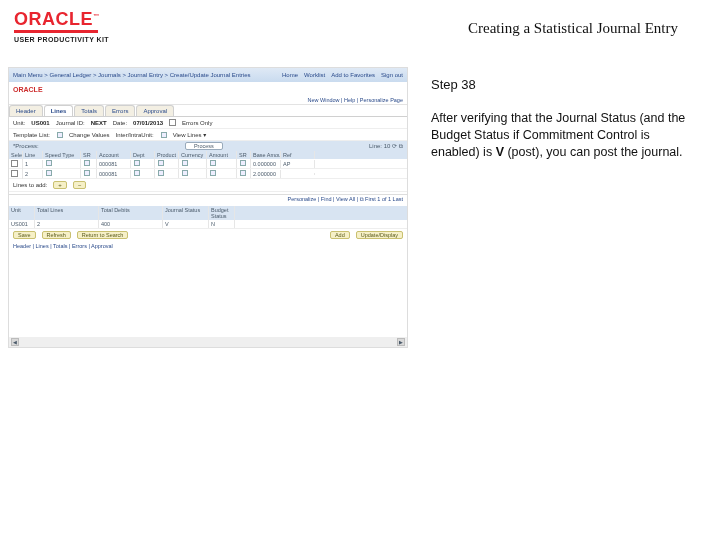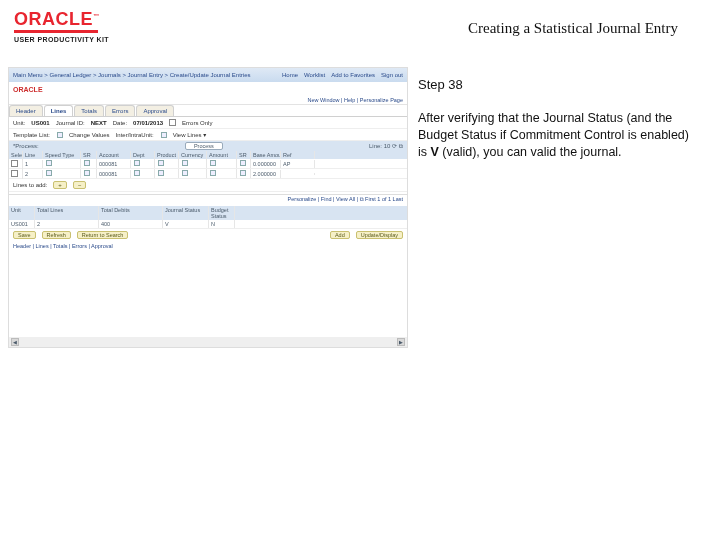--- a/index.html
+++ b/index.html
@@ -5,21 +5,21 @@
   * { box-sizing: border-box; margin: 0; padding: 0; }
   html, body { width: 720px; height: 540px; font-family: Arial, Helvetica, sans-serif; background: #fff; color: #222; }
   .page { display: flex; flex-direction: column; width: 720px; height: 540px; }
   .header { display: flex; align-items: flex-start; justify-content: space-between; padding: 8px 22px 6px 14px; }
   .logo-block { display: flex; flex-direction: column; line-height: 1; margin-top: 2px; }
   .logo-oracle { font-weight: 900; color: #e8252f; font-size: 18px; letter-spacing: 0.5px; position: relative; }
   .logo-tm { font-size: 6px; vertical-align: super; color: #e8252f; }
   .logo-rule { height: 3px; background: #e8252f; width: 84px; margin-top: 2px; }
   .logo-upk { font-size: 7px; letter-spacing: 0.4px; color: #222; margin-top: 3px; font-weight: 700; }
   .title { font-size: 15px; font-weight: 400; color: #111; margin-top: 12px; margin-right: 20px; font-family: Liberation Serif, serif; }
-  .content { display: flex; flex: 1; padding: 0 20px 24px 8px; gap: 10px; }
+  .content { display: flex; flex: 1; padding: 0 20px 24px 8px; gap: 23px; }
   .left-col { width: 400px; display: flex; flex-direction: column; }
   .right-col { flex: 1; padding-top: 28px; }
   .step-title { font-size: 13px; color: #111; margin-bottom: 18px; }
   .step-body { font-size: 12.5px; color: #111; line-height: 1.35; }
   .step-body b { font-weight: 700; }
 
   
   .app { width: 400px; margin-top: 18px; border: 1px solid #ddd; background: #fff; font-size: 6px; color: #4a5a6a; }
   .app .bluebar { background: linear-gradient(#dfe9f5,#c9dbef); height: 14px; display: flex; align-items: center; padding: 0 4px; justify-content: space-between; }
   .app .bluebar .crumb { color: #2a4a8a; }
@@ -190,17 +190,17 @@
         <div class="scrollbar">
           <span class="sb-btn">◀</span>
           <span class="sb-btn">▶</span>
         </div>
       </div>
     </div>
 
     <div class="right-col">
       <div class="step-title">Step 38</div>
       <div class="step-body">
-        <span>After verifying that the Journal Status (and the Budget Status if Commitment Control is enabled) is </span><b>V</b><span> (valid), you can valid the journal.</span>
+        <span>After verifying that the Journal Status (and the Budget Status if Commitment Control is enabled) is </span><b>V</b><span> (post), you can post the journal.</span>
       </div>
     </div>
   </div>
 </div>
 
 </body></html>

